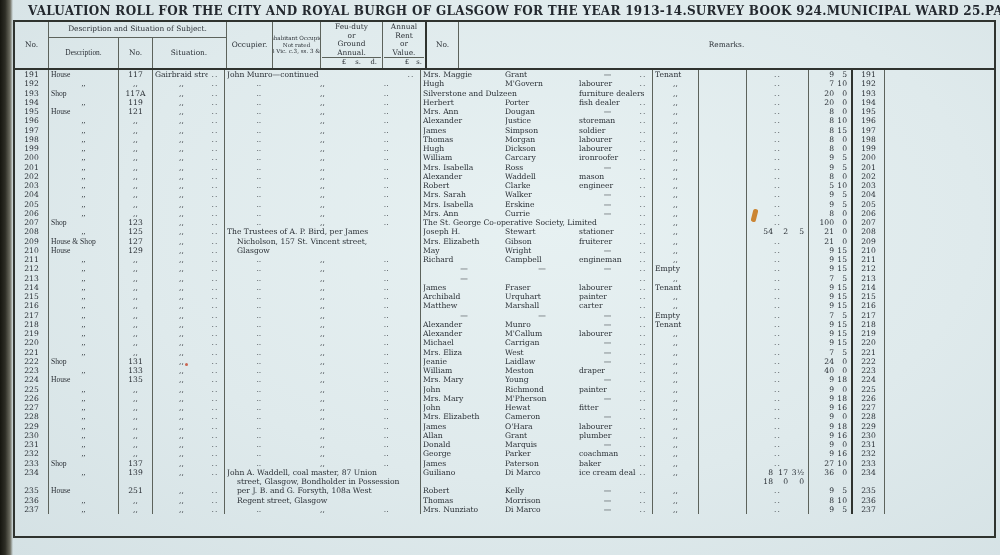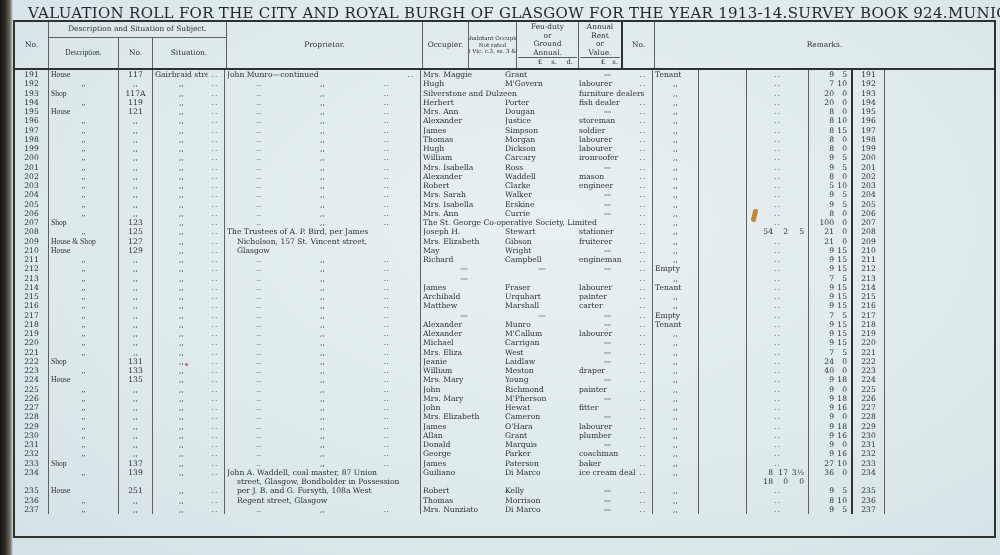--- a/index.html
+++ b/index.html
@@ -4,21 +4,21 @@
 <style>
   *{box-sizing:border-box;}
   html,body{margin:0;padding:0;}
   body{width:1000px;height:555px;background:#b9bcb6;}
   .page{position:relative;width:1000px;height:555px;overflow:hidden;
         background:radial-gradient(ellipse at 55% 40%, #e7f1f2 0%, #dfeaec 55%, #d4e1e4 100%);
         font-family:"DejaVu Serif","Liberation Serif",serif;color:#2b3036;}
   .binding{position:absolute;left:0;top:0;bottom:0;width:13px;
         background:linear-gradient(90deg,#15150f 0%,#2e2e26 40%,#6e6e62 78%,rgba(110,110,98,0) 100%);}
   .titlebar{position:absolute;left:28px;right:8px;top:4px;height:14px;display:flex;
-        justify-content:space-between;align-items:baseline;font-weight:normal;font-size:15px;
+        justify-content:space-between;align-items:baseline;font-weight:bold;font-size:12px;
         letter-spacing:.3px;color:#23282e;white-space:nowrap;}
   .vtable{position:absolute;left:13px;top:20px;width:983px;height:518px;
         border:2px solid #2f332f;display:flex;flex-direction:column;}
   .thead{display:flex;height:48px;border-bottom:2px solid #2f332f;font-size:7.4px;
         text-align:center;line-height:1.15;}
   .hc{border-right:1px solid #5d635c;display:flex;flex-direction:column;align-items:center;
         justify-content:center;padding:1px;overflow:hidden;}
   .hc-money{justify-content:flex-end;}
   .hc-money .hlbl{margin:auto 12px;}
   .money{display:flex;width:100%;border-top:1px solid #5d635c;padding-top:1px;font-size:6.8px;}
@@ -72,21 +72,20 @@
     <div class="thead">
       <div class="hc c-n1">No.</div>
       <div class="hc c-group group">
         <div class="group-top">Description and Situation of Subject.</div>
         <div class="group-bottom">
           <div class="hc c-desc">Description.</div>
           <div class="hc c-sno">No.</div>
           <div class="hc c-sit">Situation.</div>
         </div>
       </div>
-      <div class="hc c-prop">Proprietor.</div>
       <div class="hc c-occ">Occupier.</div>
       <div class="hc c-inh">
         <div class="inh-l">Inhabitant Occupier</div>
         <div class="inh-l">Not rated</div>
         <div class="inh-l">(48 Vic. c.3, ss. 3 &amp; 9)</div>
       </div>
       <div class="hc c-feu hc-money">
         <div class="hlbl">Feu-duty or Ground Annual.</div>
         <div class="money">
           <span class="fl">£</span>

